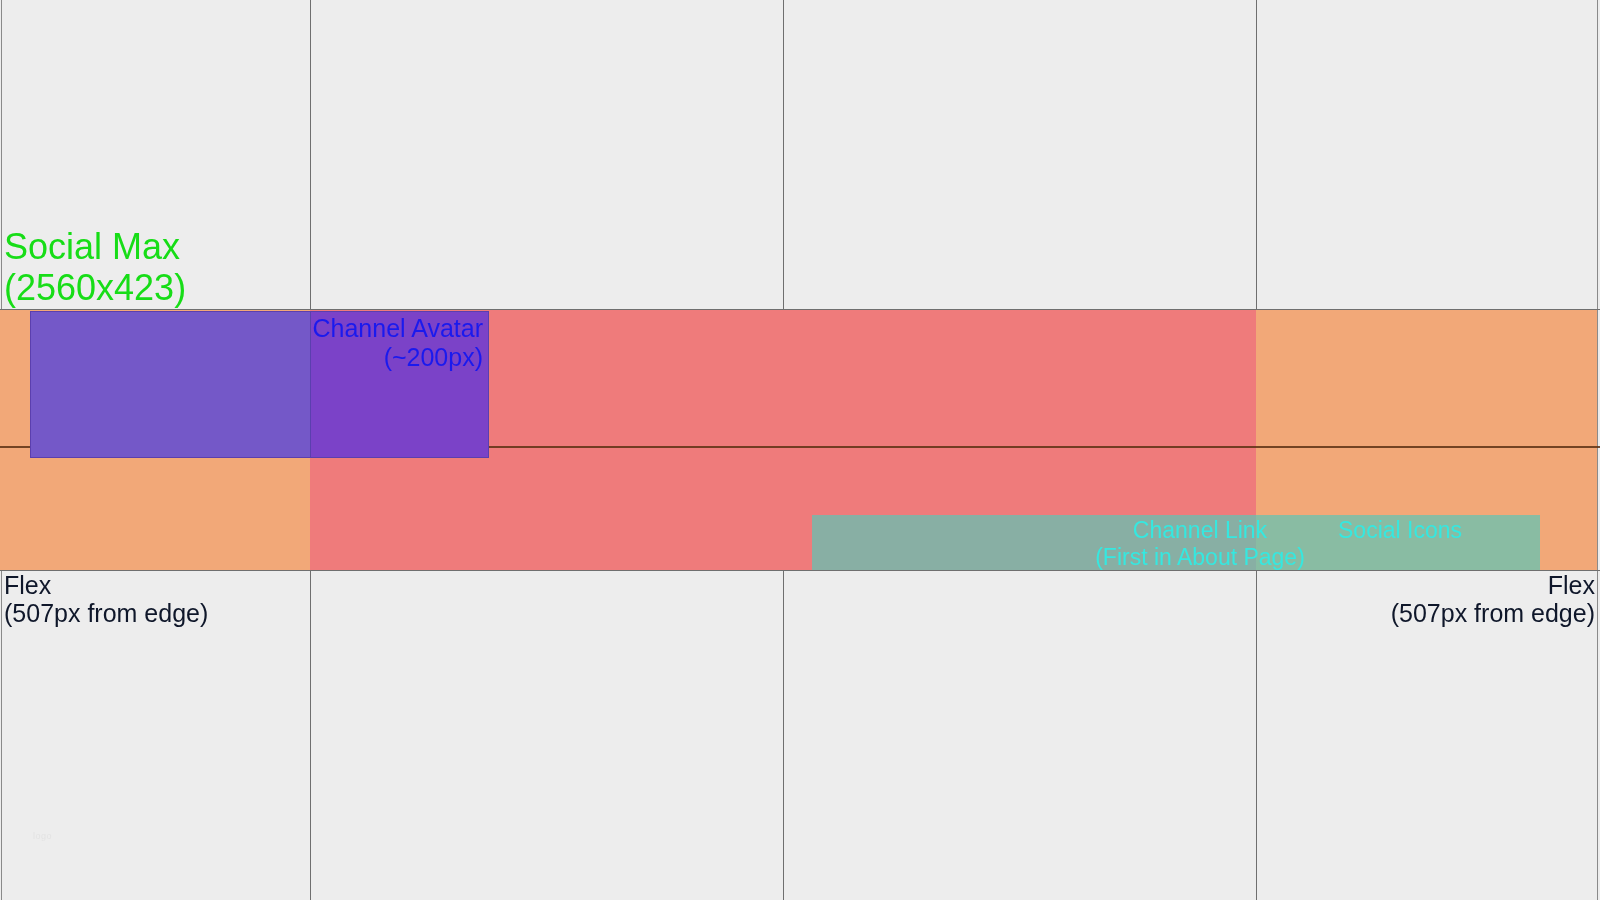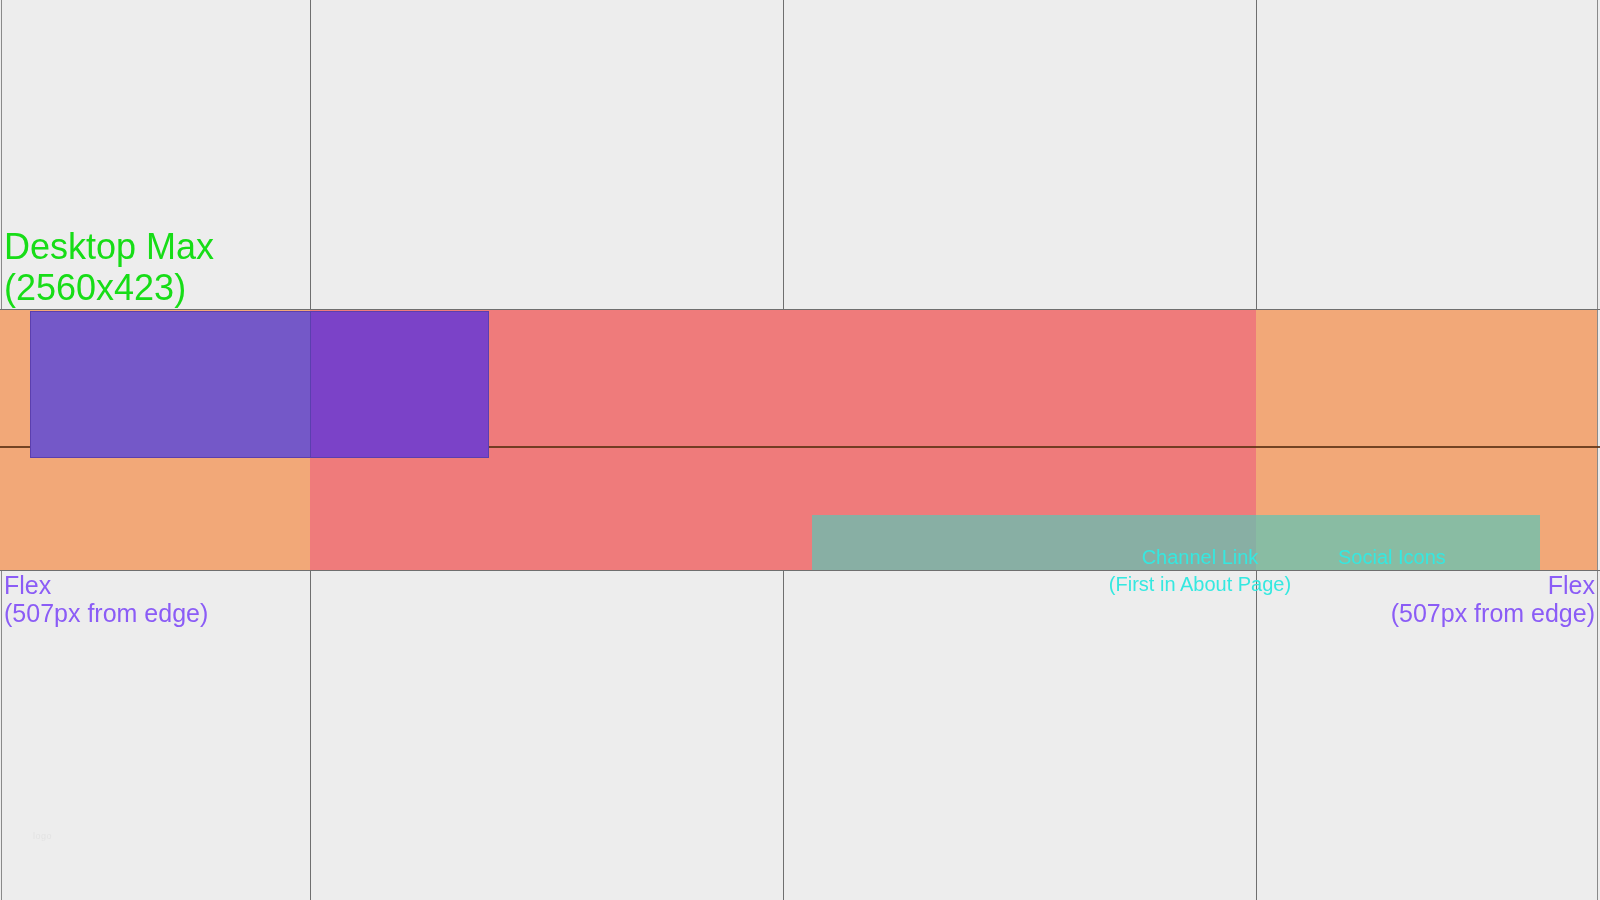--- a/index.html
+++ b/index.html
@@ -70,45 +70,44 @@
   }
 
   
   .teal-box {
     position: absolute;
     background: rgba(96, 196, 180, 0.72);
   }
   .teal-label {
     position: absolute;
     color: #35e8e0;
-    font-size: 20px;
+    font-size: 23px;
     line-height: 27px;
     white-space: pre-line;
-    margin-top: 27px;
   }
   .teal-label.center { text-align: center; }
 
   
   .lbl {
     position: absolute;
     white-space: pre-line;
   }
   .lbl-green {
     color: #17dd17;
     font-size: 36px;
     line-height: 41px;
   }
   .lbl-red {
     color: #e01010;
     font-size: 36px;
     line-height: 41px;
     text-align: right;
   }
   .lbl-flex {
-    color: #8b5cf6;
+    color: #0f172a;
     font-size: 25px;
     line-height: 28px;
   }
   .lbl-flex.right { text-align: right; }
 
   .watermark {
     position: absolute;
     color: #e3e3e3;
     font-size: 9px;
     letter-spacing: .5px;
@@ -130,27 +129,29 @@
 
   <div class="band band-orange" style="left:0px;top:310px;width:310px;height:260px;"></div>
   <div class="band band-orange" style="left:1256px;top:310px;width:341px;height:260px;"></div>
 
   <div class="band band-red" style="left:310px;top:310px;width:946px;height:260px;"></div>
 
   <div class="hline-dark" style="left:0;top:446px;width:1600px;"></div>
 
   <div class="avatar-box" style="left:30px;top:311px;width:281px;height:147px;"></div>
   <div class="avatar-box over-red" style="left:310px;top:311px;width:179px;height:147px;"></div>
+  <div class="avatar-label" style="left:245px;top:314px;width:238px;">Channel Avatar
+(~200px)</div>
 
   <div class="teal-box" style="left:812px;top:515px;width:728px;height:55px;"></div>
   <div class="teal-label center" style="left:1080px;top:517px;width:240px;">Channel Link
 (First in About Page)</div>
   <div class="teal-label" style="left:1338px;top:517px;width:200px;">Social Icons</div>
 
-  <div class="lbl lbl-green" style="left:4px;top:226px;width:400px;">Desktop Max
+  <div class="lbl lbl-green" style="left:4px;top:226px;width:400px;">Social Max
 (2560x423)</div>
 
 
   <div class="lbl lbl-flex" style="left:4px;top:571px;width:360px;">Flex
 (507px from edge)</div>
 
   <div class="lbl lbl-flex right" style="left:1230px;top:571px;width:365px;">Flex
 (507px from edge)</div>
 
   <div class="watermark" style="left:33px;top:831px;">logo</div>

